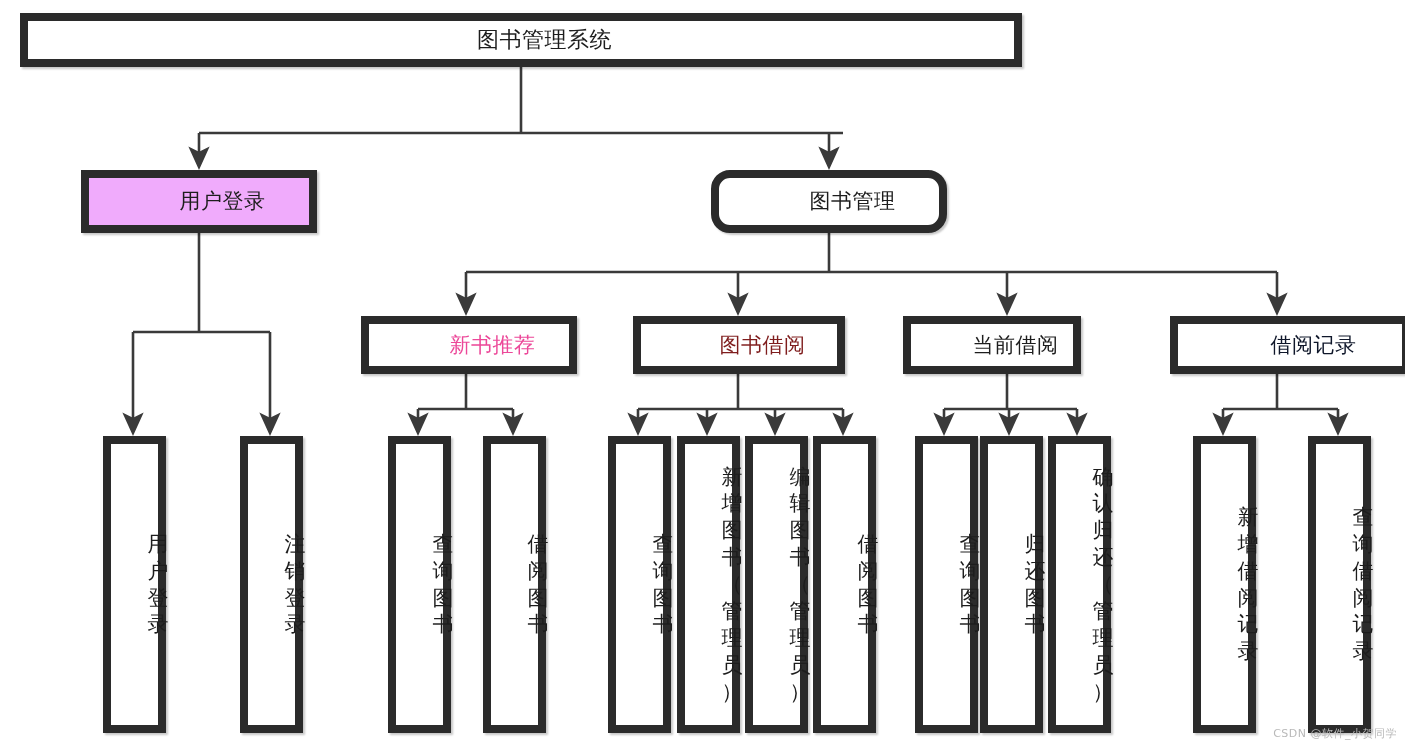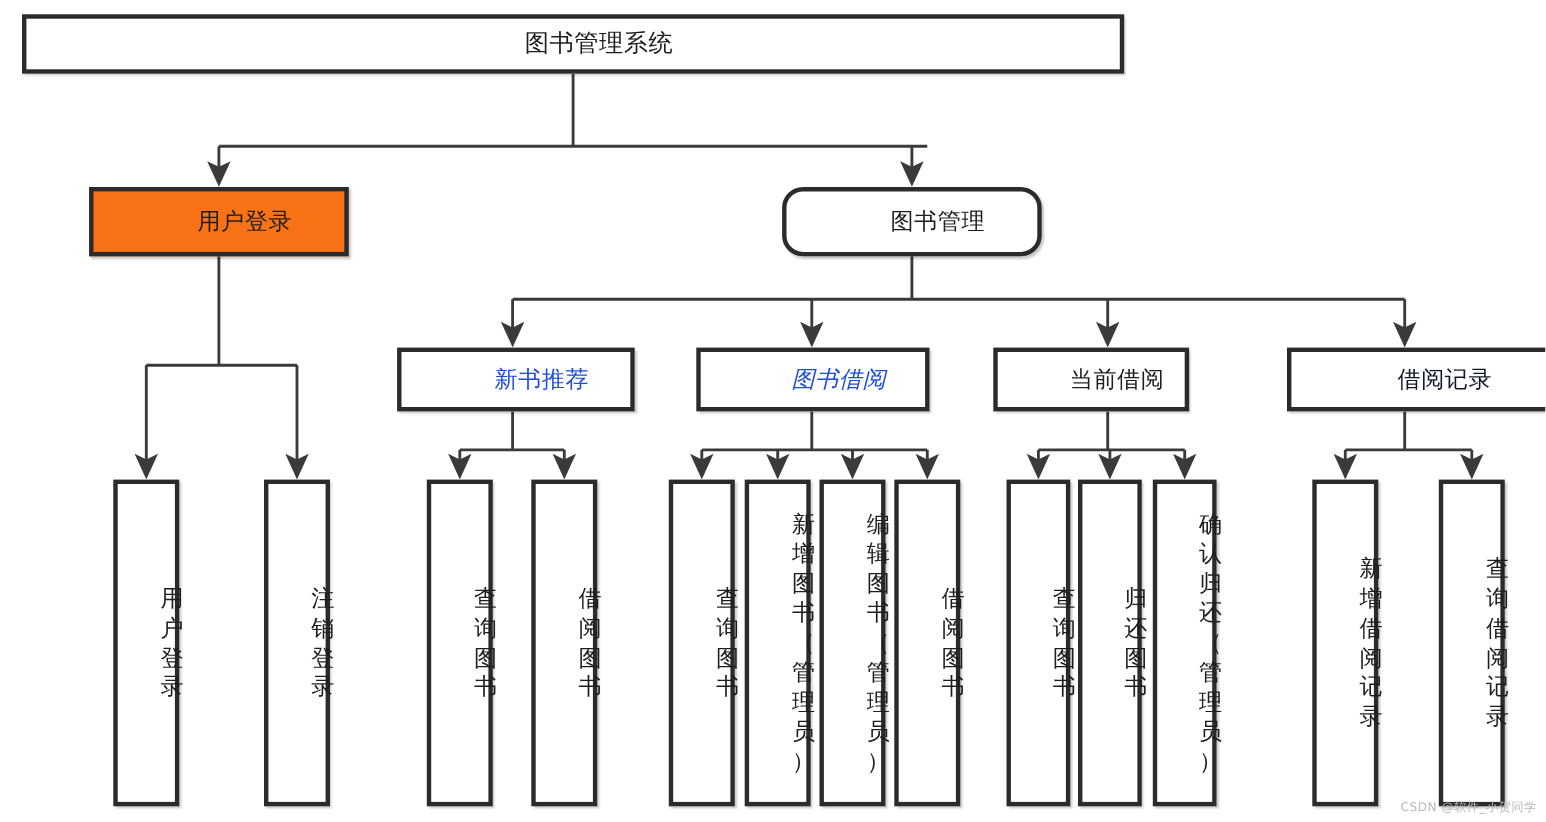--- a/index.html
+++ b/index.html
@@ -23,21 +23,21 @@
     left: 0;
     top: 0;
     width: 1405px;
     height: 747px;
     pointer-events: none;
   }
   .node {
     position: absolute;
     box-sizing: border-box;
     background: #ffffff;
-    border: 4px solid #b91c1c;
+    border: 8px solid #b91c1c;
     box-shadow: 2px 2px 2px rgba(0,0,0,0.22);
     display: flex;
     align-items: center;
     justify-content: center;
     color: #1d1d1d;
     z-index: 2;
     padding-left: 47px;
   }
   .node-label {
     display: block;
@@ -128,31 +128,31 @@
       <path d="M1223,409 L1338,409"></path>
       <path d="M1223,409 L1223,426" marker-end="url(#arrowhead)"></path>
       <path d="M1338,409 L1338,426" marker-end="url(#arrowhead)"></path>
     </g>
   </svg>
 
   <div class="node horiz root" style="left: 20px; top: 13px; width: 1002px; height: 54px; border-color: rgb(43, 43, 43); background: rgb(255, 255, 255); color: rgb(29, 29, 29);">
     <span class="node-label">图书管理系统</span>
   </div>
 
-  <div class="node horiz" style="left: 81px; top: 170px; width: 236px; height: 63px; border-color: rgb(43, 43, 43); background: #f97316; color: rgb(29, 29, 29);">
+  <div class="node horiz" style="left: 81px; top: 170px; width: 236px; height: 63px; border-color: rgb(43, 43, 43); background: #f0abfc; color: rgb(29, 29, 29);">
     <span class="node-label">用户登录</span>
   </div>
   <div class="node horiz" style="left: 711px; top: 170px; width: 236px; height: 63px; border-color: rgb(43, 43, 43); background: rgb(255, 255, 255); color: rgb(29, 29, 29); border-radius: 19px;">
     <span class="node-label">图书管理</span>
   </div>
 
-  <div class="node horiz" style="left: 361px; top: 316px; width: 216px; height: 58px; border-color: rgb(43, 43, 43); background: rgb(255, 255, 255); color: #1d4ed8;">
+  <div class="node horiz" style="left: 361px; top: 316px; width: 216px; height: 58px; border-color: rgb(43, 43, 43); background: rgb(255, 255, 255); color: #ec4899;">
     <span class="node-label">新书推荐</span>
   </div>
-  <div class="node horiz" style="left: 633px; top: 316px; width: 212px; height: 58px; border-color: rgb(43, 43, 43); background: rgb(255, 255, 255); color: #1d4ed8; font-style: italic;">
+  <div class="node horiz" style="left: 633px; top: 316px; width: 212px; height: 58px; border-color: rgb(43, 43, 43); background: rgb(255, 255, 255); color: #7f1d1d;">
     <span class="node-label">图书借阅</span>
   </div>
   <div class="node horiz" style="left: 903px; top: 316px; width: 178px; height: 58px; border-color: rgb(43, 43, 43); background: rgb(255, 255, 255); color: rgb(29, 29, 29);">
     <span class="node-label">当前借阅</span>
   </div>
   <div class="node horiz" style="left: 1170px; top: 316px; width: 240px; height: 58px; border-color: rgb(43, 43, 43); background: rgb(255, 255, 255); color: #0f172a;">
     <span class="node-label">借阅记录</span>
   </div>
 
   <div class="node vert" style="left: 103px; top: 436px; width: 60px; height: 297px; border-color: rgb(43, 43, 43); background: rgb(255, 255, 255); color: rgb(29, 29, 29);">

